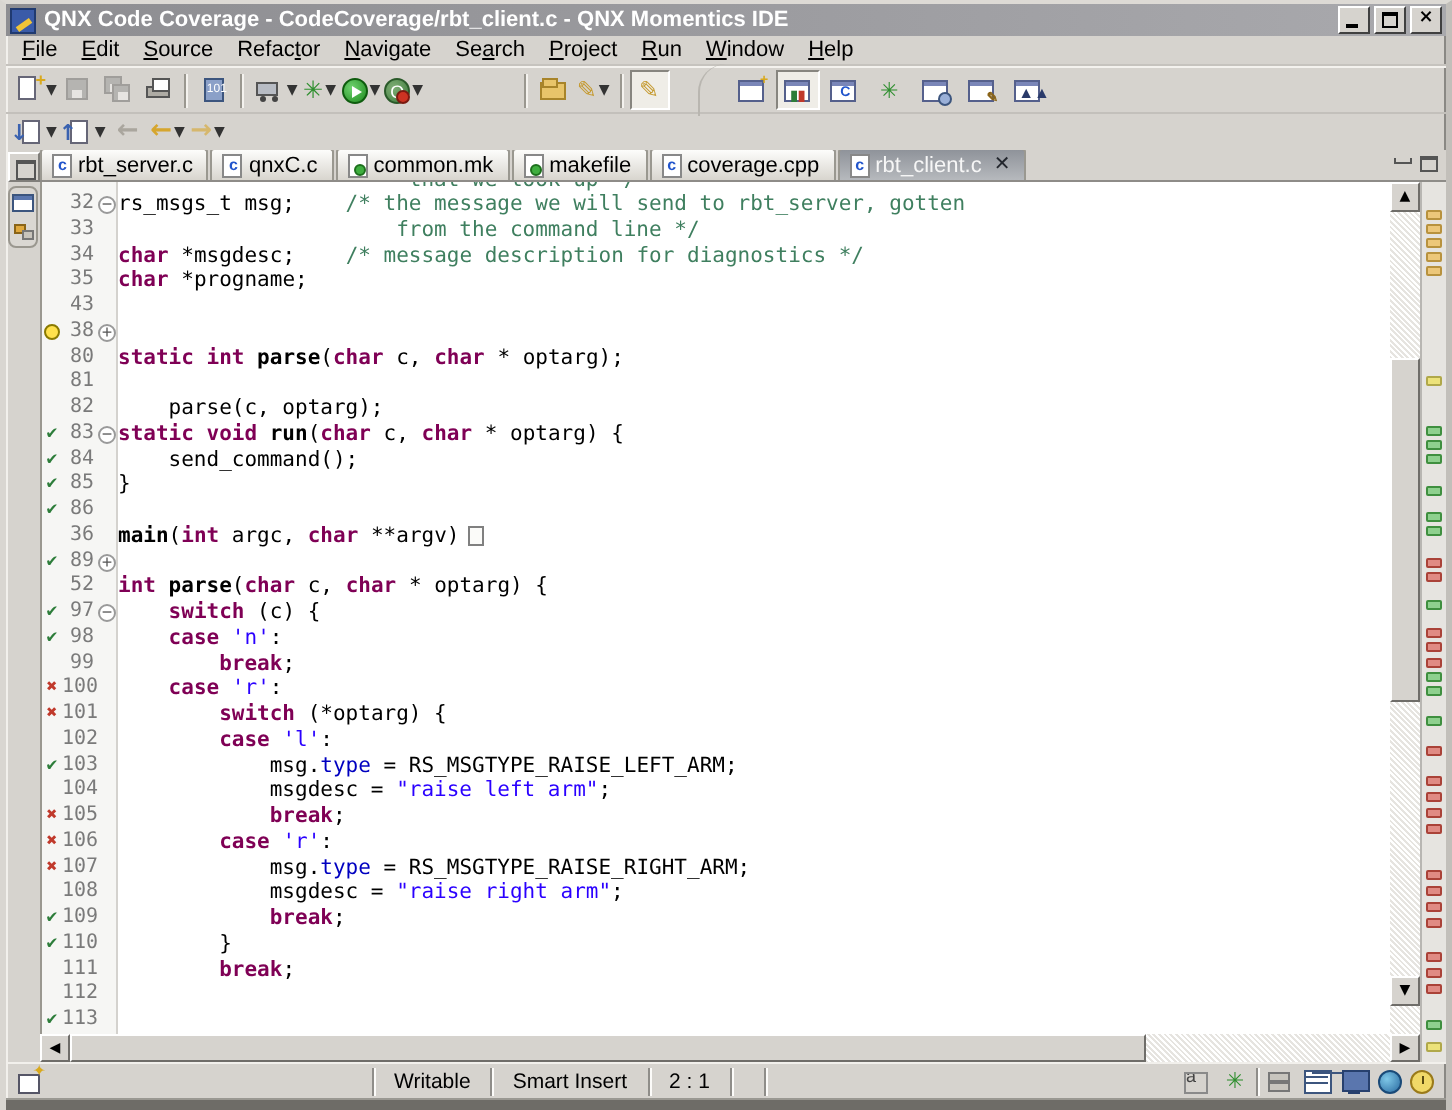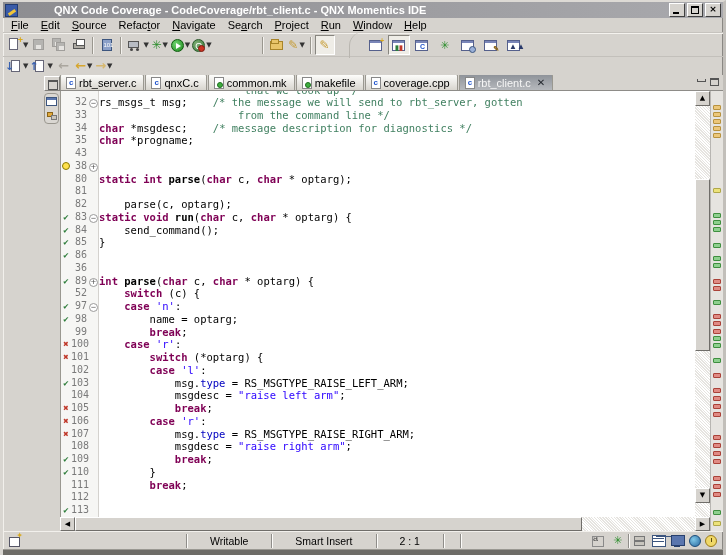--- a/index.html
+++ b/index.html
@@ -10,21 +10,21 @@
     display:flex; flex-direction:column;
     box-shadow:inset 1px 1px 0 #f2f0ec, inset -1px -1px 0 #8a8884; }
 
   
   .titlebar { height:16px; background:linear-gradient(90deg,#8d8d91,#a9a9ad);
     display:flex; align-items:center; padding:0 2px; flex:0 0 auto; }
   .appicon { width:13px; height:13px; background:#3a5ba8; border:1px solid #203a70;
     position:relative; margin-right:4px; flex:0 0 auto; }
   .appicon::after { content:""; position:absolute; left:2px; top:6px; width:8px; height:3px;
     background:#f0c437; transform:rotate(-35deg); }
-  .title { color:#fff; font-weight:bold; font-size:11px; white-space:nowrap; overflow:hidden; flex:1;margin-left:32px; }
+  .title { color:#fff; font-weight:bold; font-size:11px; white-space:nowrap; overflow:hidden; flex:1; }
   .winbtns { display:flex; gap:2px; flex:0 0 auto; }
   .wbtn { width:16px; height:14px; background:#d6d3ce; border:1px solid;
     border-color:#ffffff #404040 #404040 #ffffff; position:relative; }
   .wbtn .g { position:absolute; font-size:9px; line-height:11px; left:0; right:0; text-align:center;
     color:#000; font-weight:bold; font-family:"DejaVu Sans", sans-serif; }
   .wbtn .min { position:absolute; left:3px; bottom:2px; width:6px; height:2px; background:#000; }
   .wbtn .max { position:absolute; left:3px; top:2px; width:8px; height:8px;
     border:1px solid #000; border-top-width:2px; }
 
   
@@ -79,21 +79,21 @@
   .persp { margin-left:14px; display:flex; align-items:center; gap:1px; padding:1px 6px 1px 16px; position:relative; }
   .persp::before { content:""; position:absolute; left:0; top:-2px; bottom:-2px; width:14px;
     border-left:1px solid #b9b6b0; border-top-left-radius:14px; }
   .pbtn { width:22px; height:20px; display:flex; align-items:center; justify-content:center; position:relative; }
   .pbtn.pressed { background:#efede7; border:1px solid; border-color:#87857f #fff #fff #87857f; }
   .miniwin { width:13px; height:11px; background:#fff; border:1px solid #55608c; position:relative; }
   .miniwin::before { content:""; position:absolute; left:0; right:0; top:0; height:2px; background:#7a86b8; }
   .ov { position:absolute; font-size:7px; font-weight:bold; }
 
   
-  .main { flex:1 1 auto; display:flex; overflow:hidden;padding-left:40px; }
+  .main { flex:1 1 auto; display:flex; overflow:hidden; }
   .faststrip { width:17px; flex:0 0 auto; display:flex; flex-direction:column; align-items:center; }
   .fastrestore { width:16px; height:15px; margin:1px 0 2px 0; background:#d6d3ce;
     border:1px solid; border-color:#fff #807e7a #807e7a #fff; position:relative; }
   .fastrestore::after { content:""; position:absolute; left:3px; top:3px; width:8px; height:7px;
     border:1px solid #555; border-top-width:2px; }
   .fastpanel { width:15px; border:1px solid #9a978f; border-radius:4px; background:#dad7d2;
     display:flex; flex-direction:column; align-items:center; padding:3px 0; gap:5px; }
   .fvic1 { width:11px; height:9px; background:#fff; border:1px solid #3c557e; position:relative; }
   .fvic1::before { content:""; position:absolute; left:0; right:0; top:0; height:2px; background:#5a76ae; }
   .fvic2 { width:10px; height:9px; position:relative; }
@@ -171,21 +171,21 @@
     font-size:7px; text-align:center; line-height:12px; flex:0 0 auto; font-family:"DejaVu Sans", sans-serif; }
   .hthumb { height:14px; width:78%; background:#d6d3ce; border:1px solid; border-color:#fff #6f6d69 #6f6d69 #fff; }
 
   
   .statusbar { height:18px; flex:0 0 auto; display:flex; align-items:center; padding:0 4px;
     border-top:1px solid #f2f0ec; font-size:10.5px; }
   .fastview-btn { width:16px; height:14px; position:relative; margin-right:2px; }
   .fastview-btn::before { content:""; position:absolute; left:2px; top:3px; width:9px; height:8px;
     background:#fff; border:1px solid #556; }
   .fastview-btn::after { content:"✦"; position:absolute; right:0; top:-3px; color:#d9a91d; font-size:8px; }
-  .scell { padding:0 22px; height:14px; line-height:14px; white-space:nowrap; }
+  .scell { padding:0 9px; height:14px; line-height:14px; white-space:nowrap; }
   .ssep { width:1px; height:14px; background:#8f8d89; box-shadow:1px 0 0 #fcfbf9; margin:0 1px; }
   .sspacer { flex:1; }
   .sic { width:15px; height:13px; position:relative; margin:0 2px; }
   .sic-a::before { content:"a"; position:absolute; left:2px; top:-1px; font-size:9px; color:#444; }
   .sic-a::after { content:""; position:absolute; left:1px; top:2px; width:10px; height:9px; border:1px solid #8a8a8a; }
   .sic-star { color:#2f8f2f; font-size:11px; line-height:13px; text-align:center; font-family:"DejaVu Sans", sans-serif; }
   .sic-stack::before { content:""; position:absolute; left:2px; top:2px; width:9px; height:3px; background:#c8c5be; border:1px solid #777; }
   .sic-stack::after { content:""; position:absolute; left:2px; top:7px; width:9px; height:3px; background:#c8c5be; border:1px solid #777; }
   .sic-table::before { content:""; position:absolute; left:1px; top:1px; width:12px; height:10px;
     background:#fff; border:1px solid #3c557e; }
@@ -527,25 +527,25 @@
                 <div class="ln"><span class="tk-k">char</span><span class="tk-p"> *progname;</span></div>
                 <div class="ln"></div>
                 <div class="ln"></div>
                 <div class="ln"><span class="tk-k">static int </span><span class="tk-b">parse</span><span class="tk-p">(</span><span class="tk-k">char</span><span class="tk-p"> c, </span><span class="tk-k">char</span><span class="tk-p"> * optarg);</span></div>
                 <div class="ln"></div>
                 <div class="ln"><span class="tk-p">    parse(c, optarg);</span></div>
                 <div class="ln"><span class="tk-k">static void </span><span class="tk-b">run</span><span class="tk-p">(</span><span class="tk-k">char</span><span class="tk-p"> c, </span><span class="tk-k">char</span><span class="tk-p"> * optarg) {</span></div>
                 <div class="ln"><span class="tk-p">    send_command();</span></div>
                 <div class="ln"><span class="tk-p">}</span></div>
                 <div class="ln"></div>
+                <div class="ln"><span class="tk-b">main</span><span class="tk-p">(</span><span class="tk-k">int</span><span class="tk-p"> argc, </span><span class="tk-k">char</span><span class="tk-p"> **argv)</span><span class="foldbox"></span></div>
                 <div class="ln"></div>
                 <div class="ln"><span class="tk-k">int </span><span class="tk-b">parse</span><span class="tk-p">(</span><span class="tk-k">char</span><span class="tk-p"> c, </span><span class="tk-k">char</span><span class="tk-p"> * optarg) {</span></div>
                 <div class="ln"><span class="tk-p">    </span><span class="tk-k">switch</span><span class="tk-p"> (c) {</span></div>
                 <div class="ln"><span class="tk-p">    </span><span class="tk-k">case</span><span class="tk-p"> </span><span class="tk-s">'n'</span><span class="tk-p">:</span></div>
-                <div class="ln"><span class="tk-p">        name = optarg;</span></div>
                 <div class="ln"><span class="tk-p">        </span><span class="tk-k">break</span><span class="tk-p">;</span></div>
                 <div class="ln"><span class="tk-p">    </span><span class="tk-k">case</span><span class="tk-p"> </span><span class="tk-s">'r'</span><span class="tk-p">:</span></div>
                 <div class="ln"><span class="tk-p">        </span><span class="tk-k">switch</span><span class="tk-p"> (*optarg) {</span></div>
                 <div class="ln"><span class="tk-p">        </span><span class="tk-k">case</span><span class="tk-p"> </span><span class="tk-s">'l'</span><span class="tk-p">:</span></div>
                 <div class="ln"><span class="tk-p">            msg.</span><span class="tk-f">type</span><span class="tk-p"> = RS_MSGTYPE_RAISE_LEFT_ARM;</span></div>
                 <div class="ln"><span class="tk-p">            msgdesc = </span><span class="tk-s">"raise left arm"</span><span class="tk-p">;</span></div>
                 <div class="ln"><span class="tk-p">            </span><span class="tk-k">break</span><span class="tk-p">;</span></div>
                 <div class="ln"><span class="tk-p">        </span><span class="tk-k">case</span><span class="tk-p"> </span><span class="tk-s">'r'</span><span class="tk-p">:</span></div>
                 <div class="ln"><span class="tk-p">            msg.</span><span class="tk-f">type</span><span class="tk-p"> = RS_MSGTYPE_RAISE_RIGHT_ARM;</span></div>
                 <div class="ln"><span class="tk-p">            msgdesc = </span><span class="tk-s">"raise right arm"</span><span class="tk-p">;</span></div>

